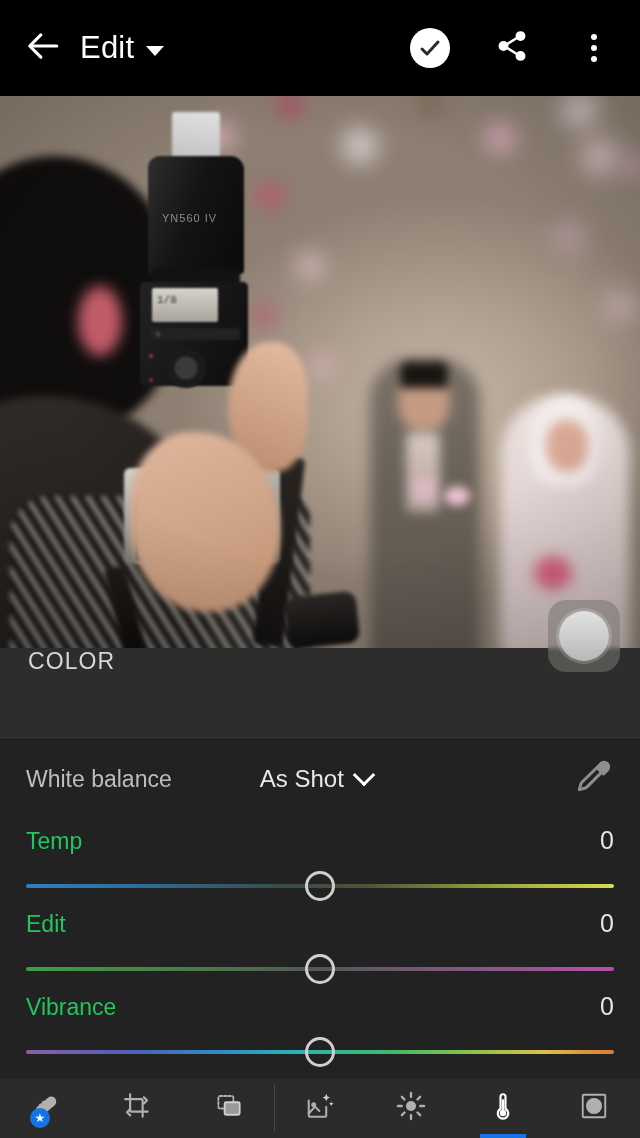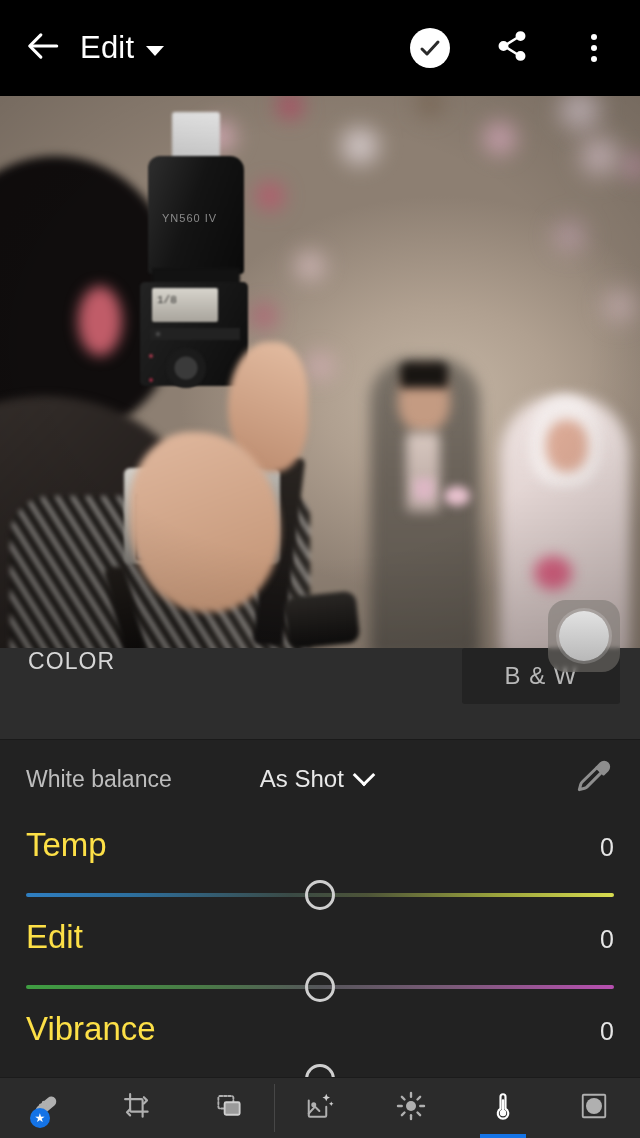--- a/index.html
+++ b/index.html
@@ -530,21 +530,21 @@
   .wb-spacer { flex: 1; }
   .eyedropper { width: 42px; height: 42px; }
 
   .slider-block { padding: 0 26px; margin-top: 8px; }
   .slider-head {
     display: flex;
     align-items: baseline;
     justify-content: space-between;
     margin-bottom: 16px;
   }
-  .slider-name { color: #fde047; font-size: 33px; }
+  .slider-name { color: #22c55e; font-size: 23px; }
   .slider-val  { color: #e6e6e6; font-size: 25px; }
   .slider-track-wrap {
     position: relative;
     height: 30px;
   }
   .slider-track {
     position: absolute;
     top: 13px; left: 0; right: 0;
     height: 4px;
     border-radius: 2px;
@@ -720,23 +720,20 @@
   </div>
 
   <div class="fab">
     <div class="fab-inner"></div>
   </div>
 
   <div class="color-header">
     <span class="color-label">COLOR</span>
     <div class="hdr-spacer"></div>
 
-    <div class="seg-btn">
-      <span>B &amp; W</span>
-    </div>
 
   </div>
 
   <div class="panel">
 
     <div class="wb-row">
       <span class="wb-label">White balance</span>
       <span class="wb-value">
         <span>As Shot</span>
         <span class="wb-caret"></span>

